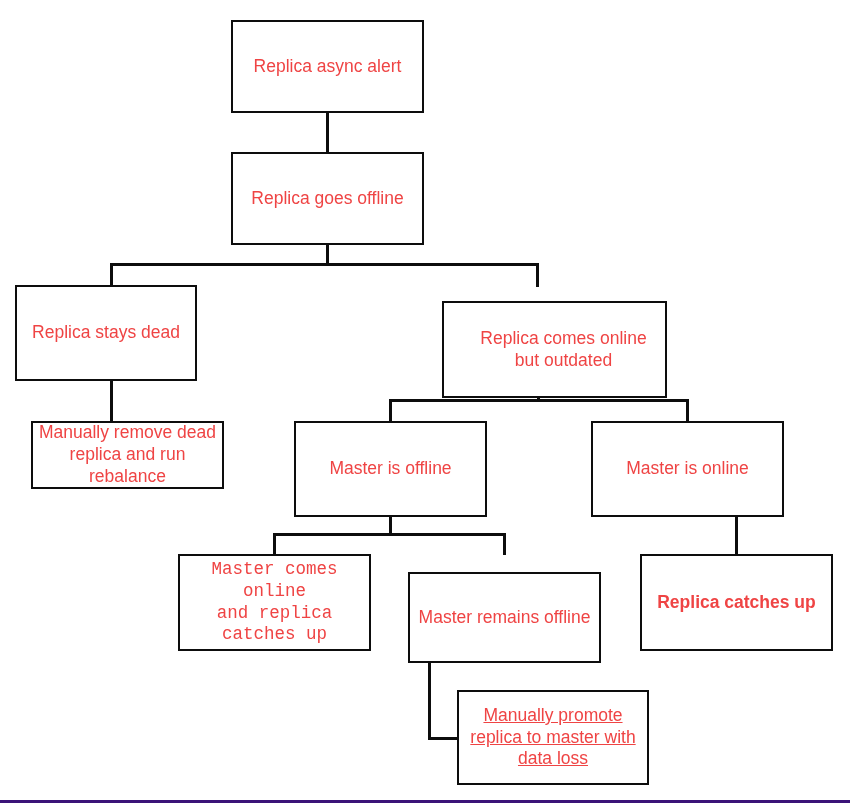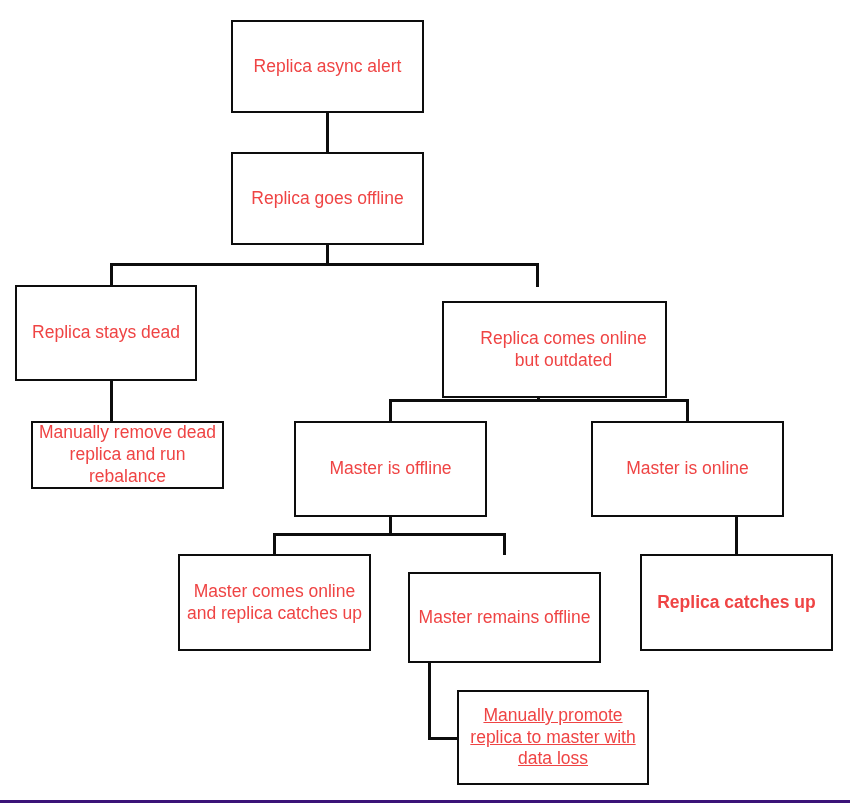--- a/index.html
+++ b/index.html
@@ -88,21 +88,21 @@
 but outdated</div>
 
   <div class="node" style="left:15px; top:421px; width:193px; height:68px;margin-left:16px;">Manually remove dead
 replica and run
 rebalance</div>
 
   <div class="node" style="left:294px; top:421px; width:193px; height:96px;">Master is offline</div>
 
   <div class="node" style="left:591px; top:421px; width:193px; height:96px;">Master is online</div>
 
-  <div class="node" style="left:178px; top:554px; width:193px; height:97px;">Master comes online
+  <div class="node" style="left:178px; top:554px; width:193px; height:97px;font-family:Liberation Mono, monospace;">Master comes online
 and replica catches up</div>
 
   <div class="node" style="left:408px; top:572px; width:193px; height:91px;">Master remains offline</div>
 
   <div class="node" style="left:640px; top:554px; width:193px; height:97px;font-weight:bold;">Replica catches up</div>
 
   <div class="node" style="left:457px; top:690px; width:192px; height:95px;text-decoration:underline;">Manually promote
 replica to master with
 data loss</div>
 

